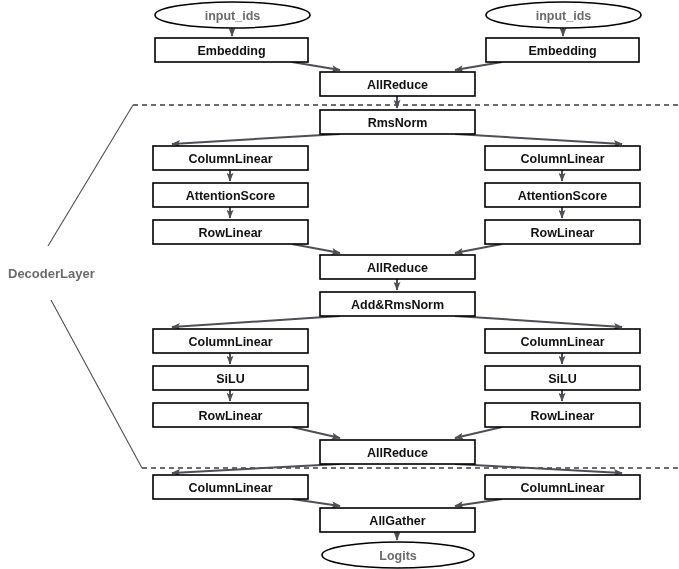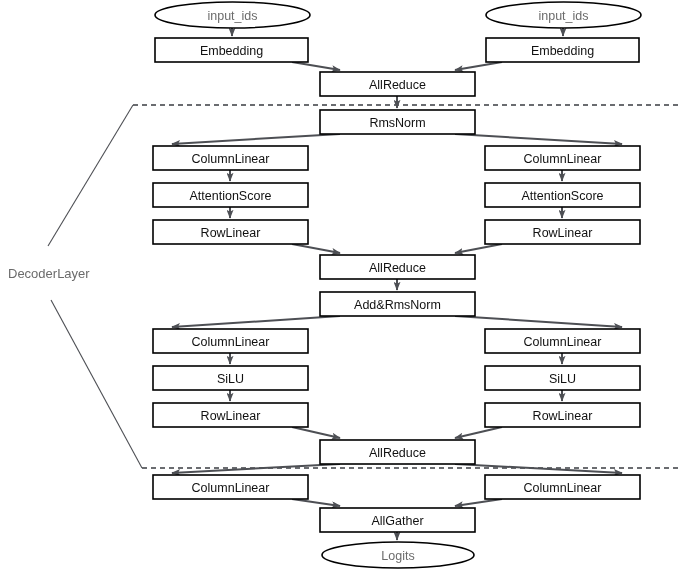--- a/index.html
+++ b/index.html
@@ -1,17 +1,17 @@
 <!DOCTYPE html>
 <html><head>
 <meta charset="utf-8">
 <style>
   html,body{margin:0;padding:0;background:#ffffff;}
   body{width:679px;height:569px;font-family:"Liberation Sans",sans-serif;}
-  #diagram-root{position:relative;width:679px;height:569px;overflow:hidden;background:#fff;}
+  #diagram-root{position:relative;width:679px;height:569px;overflow:hidden;background:#fff;font-weight:bold;}
   svg{display:block;}
   .node-box{fill:#ffffff;stroke:#000000;stroke-width:1.6;}
   .node-ellipse{fill:#ffffff;stroke:#000000;stroke-width:1.6;}
   .node-label{font-family:"Liberation Sans",sans-serif;font-size:12.5px;fill:#111111;text-anchor:middle;dominant-baseline:central;}
   .node-label.muted{fill:#6b6b6b;}
   .edge{stroke:#4d4f54;stroke-width:2;fill:none;}
   .group-line{stroke:#4d4f54;stroke-width:1.1;fill:none;}
   .group-dash{stroke:#3a3c42;stroke-width:1.6;fill:none;stroke-dasharray:5 4;}
   .group-label{font-family:"Liberation Sans",sans-serif;font-size:13px;fill:#6b6b6b;dominant-baseline:central;}
 </style>

